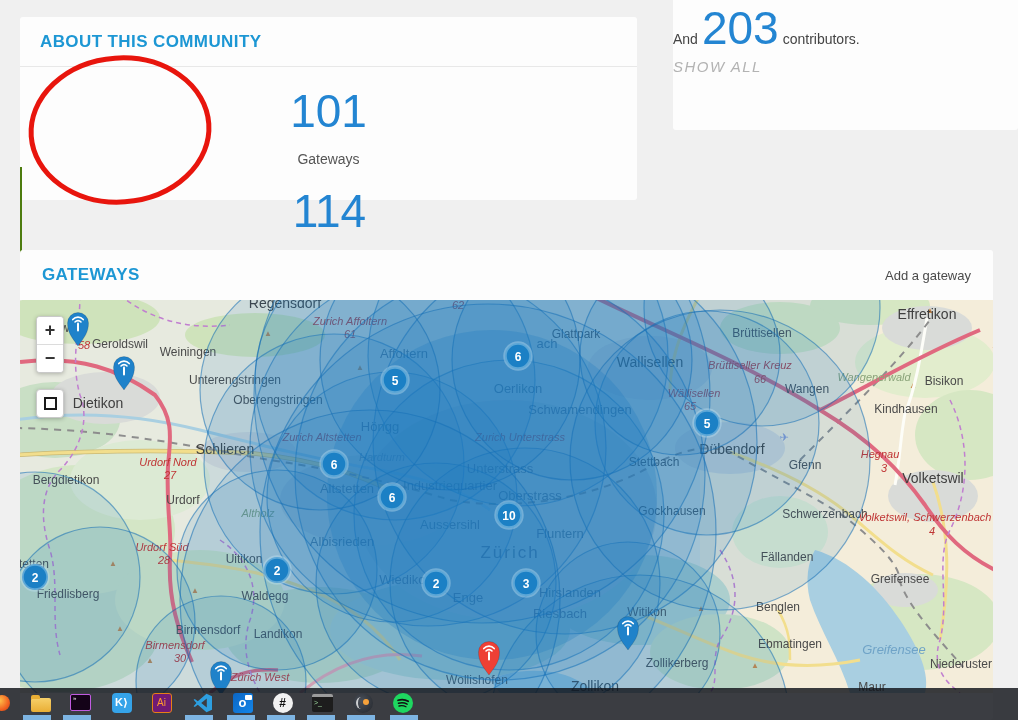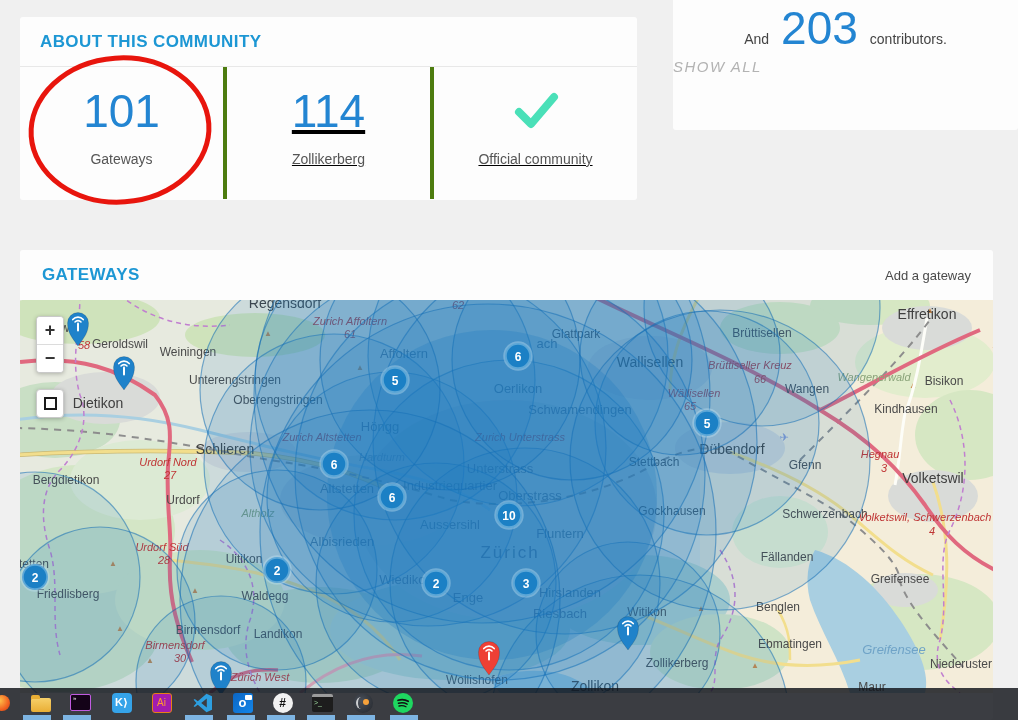--- a/index.html
+++ b/index.html
@@ -7,33 +7,33 @@
     width:1018px;height:720px;overflow:hidden;position:relative;
     background:#f0f0f0;
     font-family:"Liberation Sans","DejaVu Sans",sans-serif;
   }
   .card{position:absolute;background:#fdfdfd;border-radius:3px;}
 
   
   #card-about{left:20px;top:17px;width:617px;height:183px;}
   .card-header{height:49px;border-bottom:1px solid #e8e8e8;display:flex;align-items:center;padding:0 20px;}
   .card-title{color:#1d97d4;font-size:17px;font-weight:600;letter-spacing:.4px;}
-  .stats{display:flex;height:132px;}
+  .stats{display:flex;height:132px;flex-direction:column;}
   .stat{flex:1;text-align:center;padding-top:16px;}
-  .stat + .stat{border-left:4px solid #4d7c0f;text-decoration:underline;}
+  .stat + .stat{border-left:2px solid #4d7c0f;}
   .stat-value{font-size:46px;color:#2385d2;line-height:56px;font-weight:400;}
   .stat-label{font-size:14px;color:#555;margin-top:12px;}
   .checkwrap{height:56px;display:flex;align-items:center;justify-content:center;}
 
   
   #annotation{position:absolute;left:22px;top:50px;width:196px;height:160px;pointer-events:none;z-index:5;}
 
   
   #card-contrib{left:673px;top:0;width:345px;height:130px;border-radius:0 0 3px 3px;}
-  .contrib-line{display:flex;align-items:baseline;justify-content:center;gap:12px;padding-top:2px;}
+  .contrib-line{display:flex;align-items:baseline;gap:4px;padding-top:2px;}
   .contrib-small{font-size:14px;color:#444;}
   .contrib-big{font-size:46px;color:#2385d2;line-height:52px;}
   .show-all{margin-top:4px;text-align:left;color:#b3b3b3;font-style:italic;font-size:15px;letter-spacing:1.5px;cursor:pointer;}
 
   
   #card-gateways{left:20px;top:250px;width:973px;height:470px;}
   .gw-header{height:50px;display:flex;align-items:center;justify-content:space-between;padding:0 22px;}
   .gw-title{color:#1d97d4;font-size:17px;font-weight:600;letter-spacing:.4px;}
   .gw-add{color:#4a4a4a;font-size:13px;cursor:pointer;}
   #map-wrap{position:relative;width:973px;height:393px;overflow:hidden;background:#e7eadf;}
@@ -65,21 +65,21 @@
 
   
   #taskbar{position:absolute;left:0;top:688px;width:1018px;height:32px;background:rgba(16,18,24,0.82);z-index:50;}
   .tb-icon{position:absolute;top:4px;width:21px;height:21px;display:flex;align-items:center;justify-content:center;cursor:pointer;}
   .tb-ind{position:absolute;top:27px;height:5px;width:28px;background:#7db4e2;}
   .ic-partial{width:16px;height:16px;border-radius:50%;background:radial-gradient(circle at 35% 35%,#ffc24a,#f26322 60%,#c0390f);}
   .ic-folder{width:20px;height:14px;background:linear-gradient(#f6d06a,#e9ae35);border-radius:2px;position:relative;margin-top:4px;}
   .ic-folder::before{content:"";position:absolute;left:0;top:-3px;width:9px;height:4px;background:#e9ae35;border-radius:2px 2px 0 0;}
   .ic-term1{width:19px;height:15px;background:#140318;border:1px solid #c05be0;border-radius:2px;color:#eee;font-size:6px;line-height:7px;padding-left:2px;}
   .ic-kapp{width:20px;height:20px;background:#35a3e8;border-radius:4px;color:#fff;font-size:11px;font-weight:bold;display:flex;align-items:center;justify-content:center;}
-  .ic-ai{width:18px;height:18px;background:#a21caf;border:1.5px solid #e77f16;border-radius:3px;color:#ff9c2e;font-size:10px;font-weight:normal;display:flex;align-items:center;justify-content:center;}
+  .ic-ai{width:18px;height:18px;background:#701a75;border:1.5px solid #e77f16;border-radius:3px;color:#ff9c2e;font-size:10px;font-weight:normal;display:flex;align-items:center;justify-content:center;}
   .ic-outlook{width:20px;height:20px;background:linear-gradient(135deg,#0b66c3,#1485e8);border-radius:3px;color:#fff;font-size:13px;font-weight:bold;display:flex;align-items:center;justify-content:center;position:relative;}
   .ic-outlook::after{content:"";position:absolute;right:1px;top:2px;width:7px;height:5px;background:#fff;border-radius:1px;}
   .ic-hash{width:20px;height:20px;background:#f2f2f2;border-radius:50%;color:#111;font-size:12px;font-weight:bold;display:flex;align-items:center;justify-content:center;}
   .ic-cmd{width:20px;height:15px;background:#1d1d1d;border-radius:2px;border-top:3px solid #9b9b9b;color:#9fd89f;font-size:7px;line-height:12px;padding-left:2px;}
   .ic-game{width:20px;height:20px;border-radius:50%;background:radial-gradient(circle at 40% 40%,#4a505a,#23262b);position:relative;}
   .ic-game::after{content:"";position:absolute;left:10px;top:6px;width:6px;height:6px;border-radius:50%;background:#f7a23b;}
   .ic-game::before{content:"";position:absolute;left:3px;top:4px;width:8px;height:12px;border-left:2px solid rgba(255,255,255,.75);border-radius:50%;}
 </style>
 </head>
 <body>

